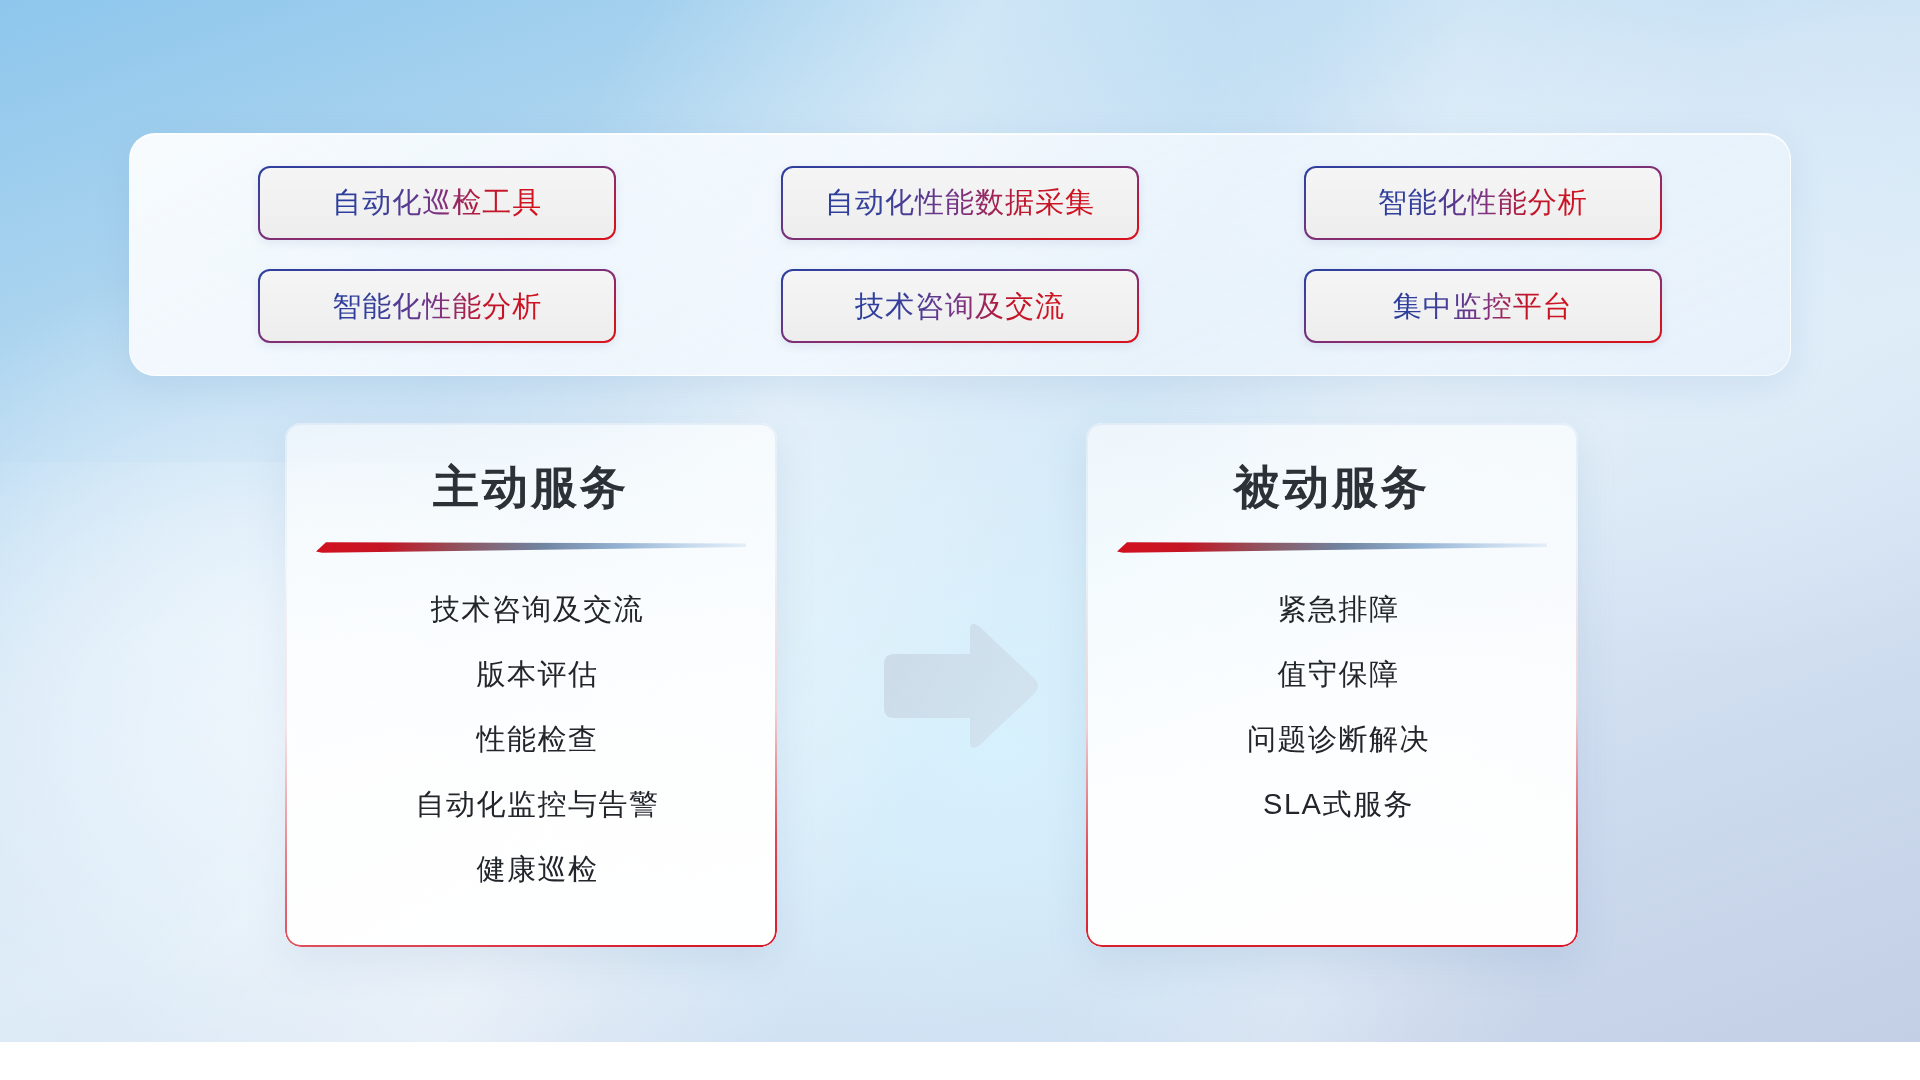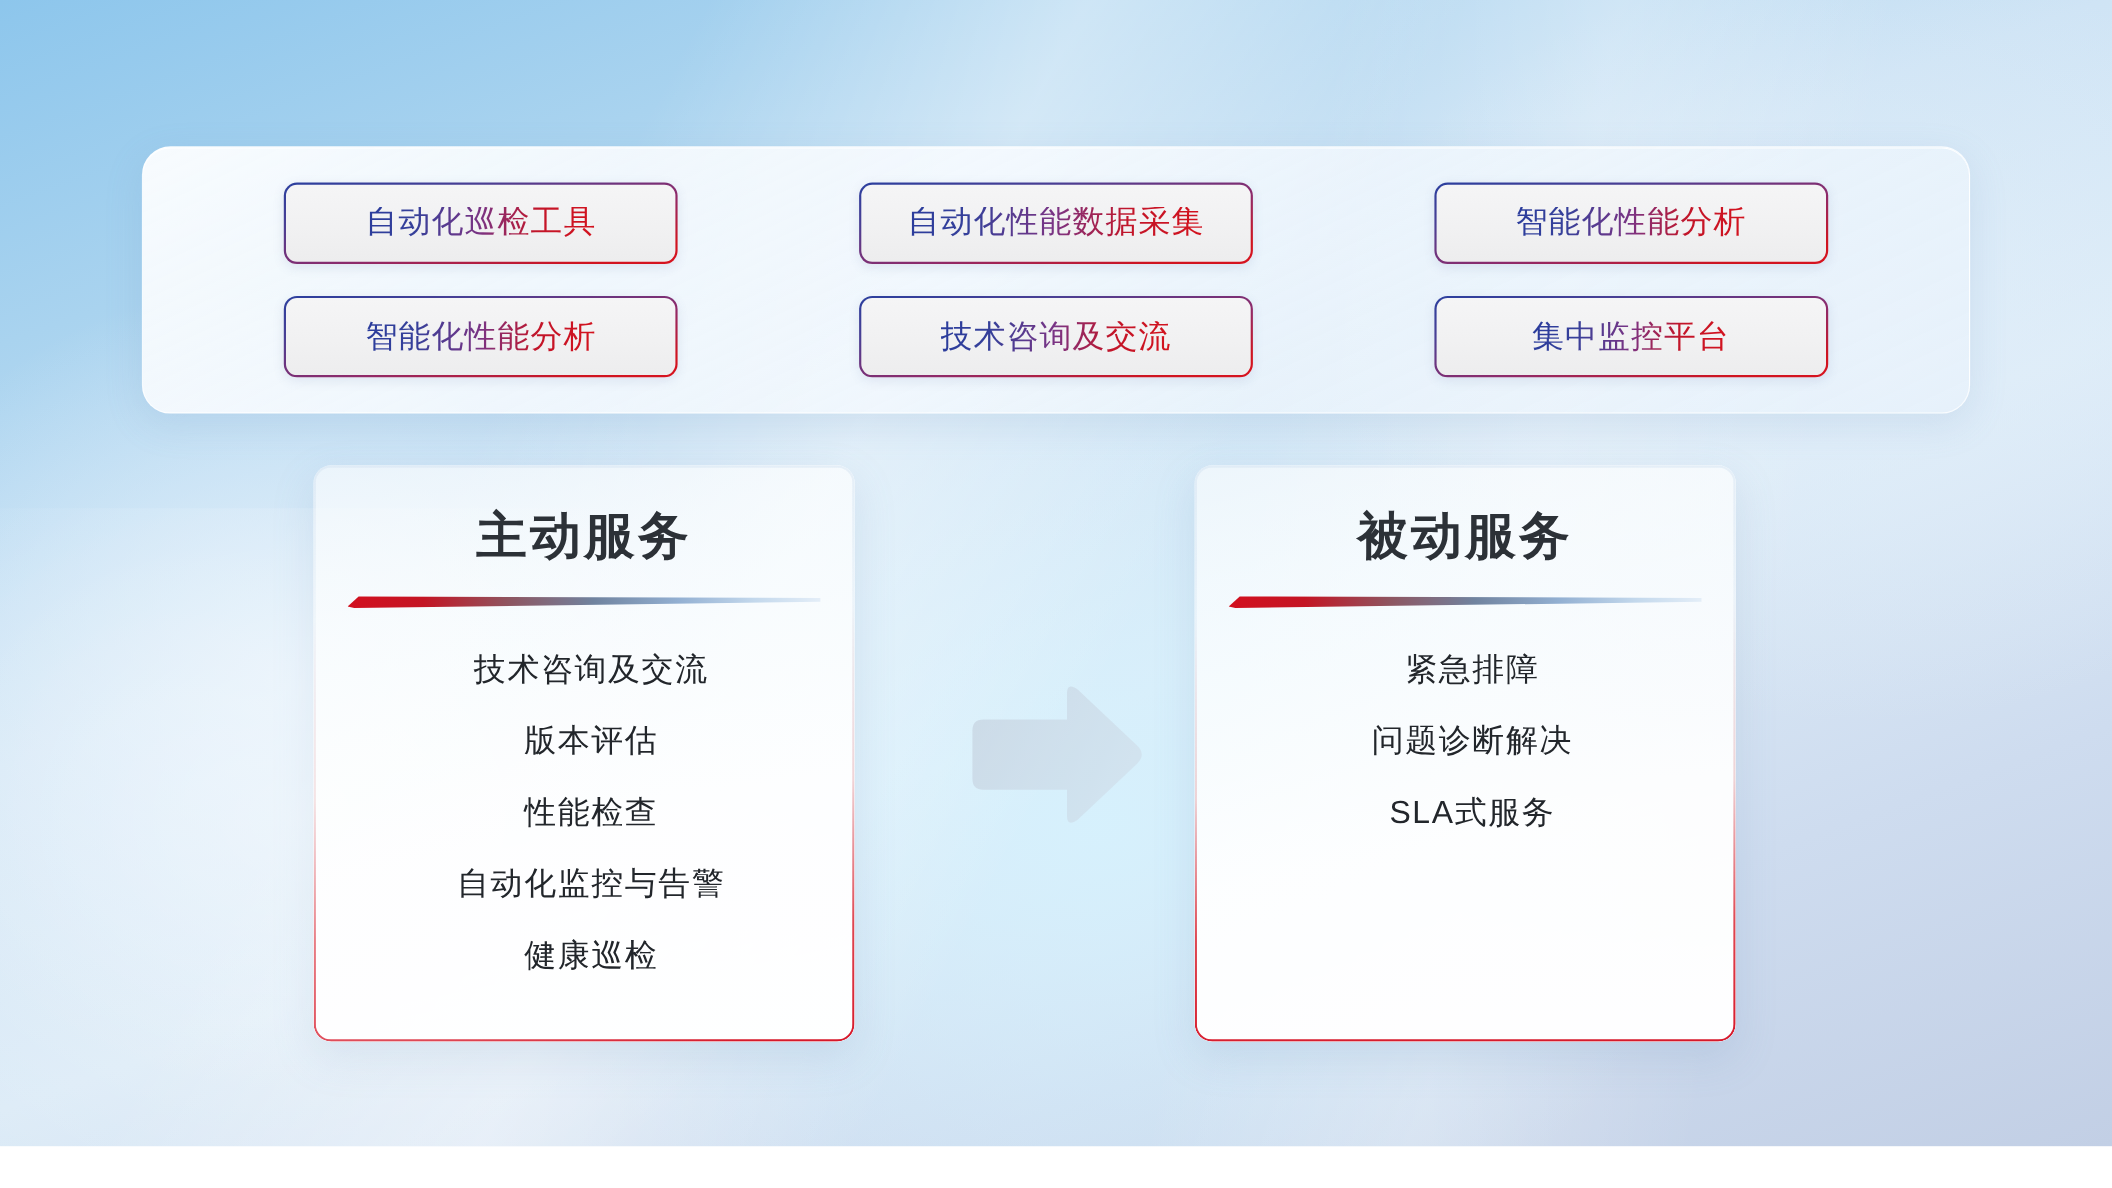--- a/index.html
+++ b/index.html
@@ -286,18 +286,19 @@
             <stop offset="86%" stop-color="#c3d8ec"></stop>
             <stop offset="100%" stop-color="#e4eef8"></stop>
           </linearGradient>
         </defs>
         <path d="M0,11.4 L10,2.2 L430,3.6 L430,7.0 L6,12.8 Z" fill="url(#divGradR)"></path>
       </svg>
     </div>
 
     <ul class="card-list">
       <li>紧急排障</li>
+      <li>值守保障</li>
       <li>问题诊断解决</li>
       <li>SLA式服务</li>
     </ul>
   </div>
 
 </div>
 
 </body></html>

